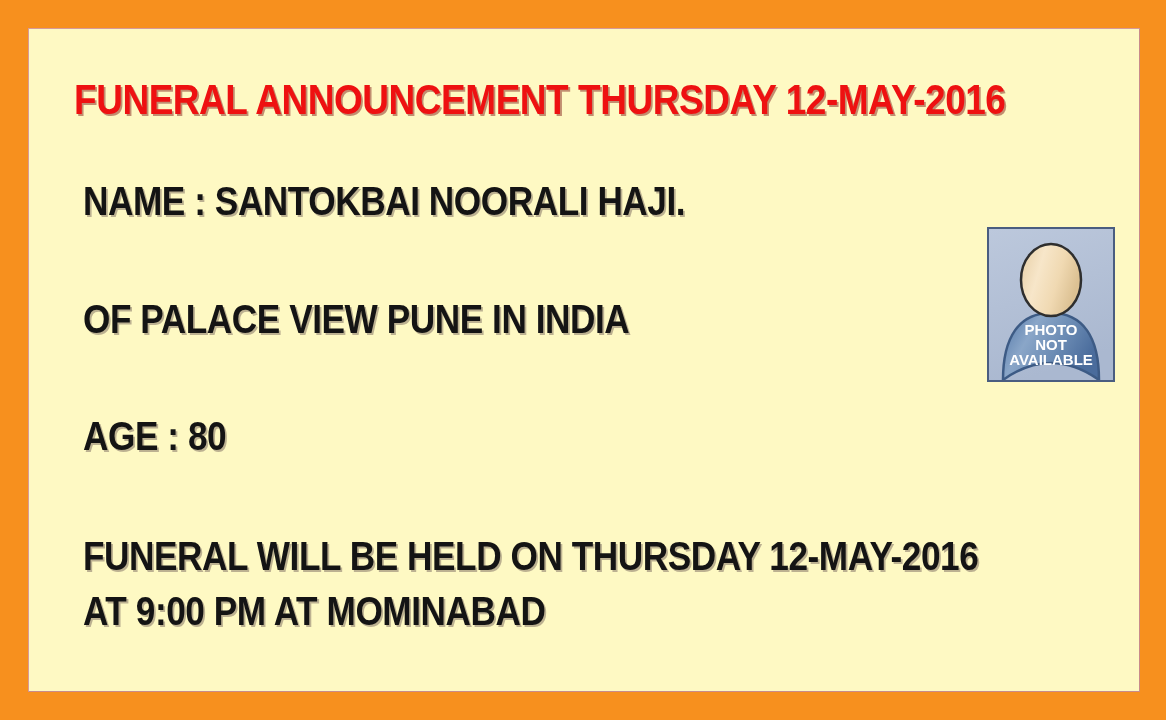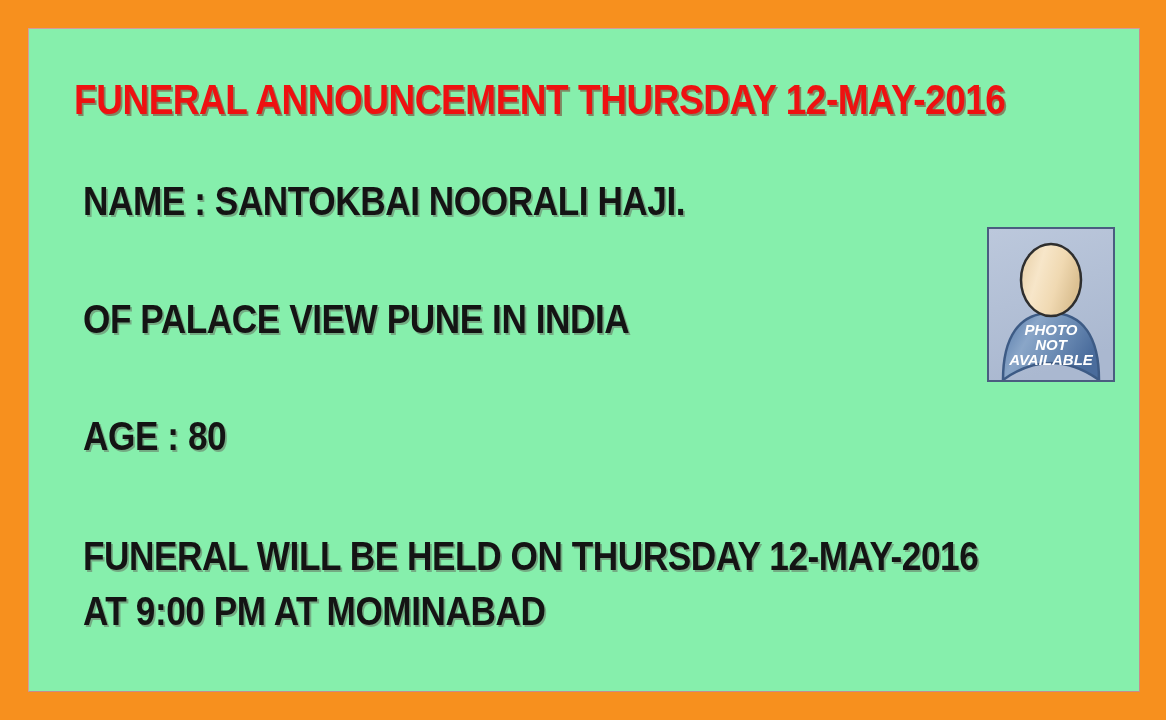--- a/index.html
+++ b/index.html
@@ -24,21 +24,21 @@
     height: 720px;
     background: #f7901e;
   }
 
   #announcement-card {
     position: absolute;
     left: 28px;
     top: 28px;
     width: 1112px;
     height: 664px;
-    background: #86efac;
+    background: #fef9c3;
     border-top: 1px solid #d79a9a;
     border-left: 1px solid #d79a9a;
     border-right: 1px solid #c98b8b;
     border-bottom: 1px solid #c98b8b;
   }
 
   
   .headline {
     font-family: "Liberation Sans Narrow", "Liberation Sans", sans-serif;
     font-weight: bold;
@@ -77,21 +77,20 @@
   
   #photo-placeholder {
     position: absolute;
     left: 958px;
     top: 198px;
     width: 128px;
     height: 155px;
     background: #b6c3d9;
     border: 2px solid #4a5d80;
     overflow: hidden;
-    font-style: italic;
   }
 
   #photo-placeholder .pnav-svg {
     display: block;
     width: 100%;
     height: 100%;
   }
 
   .pnav-text {
     font-family: "Liberation Sans", sans-serif;

